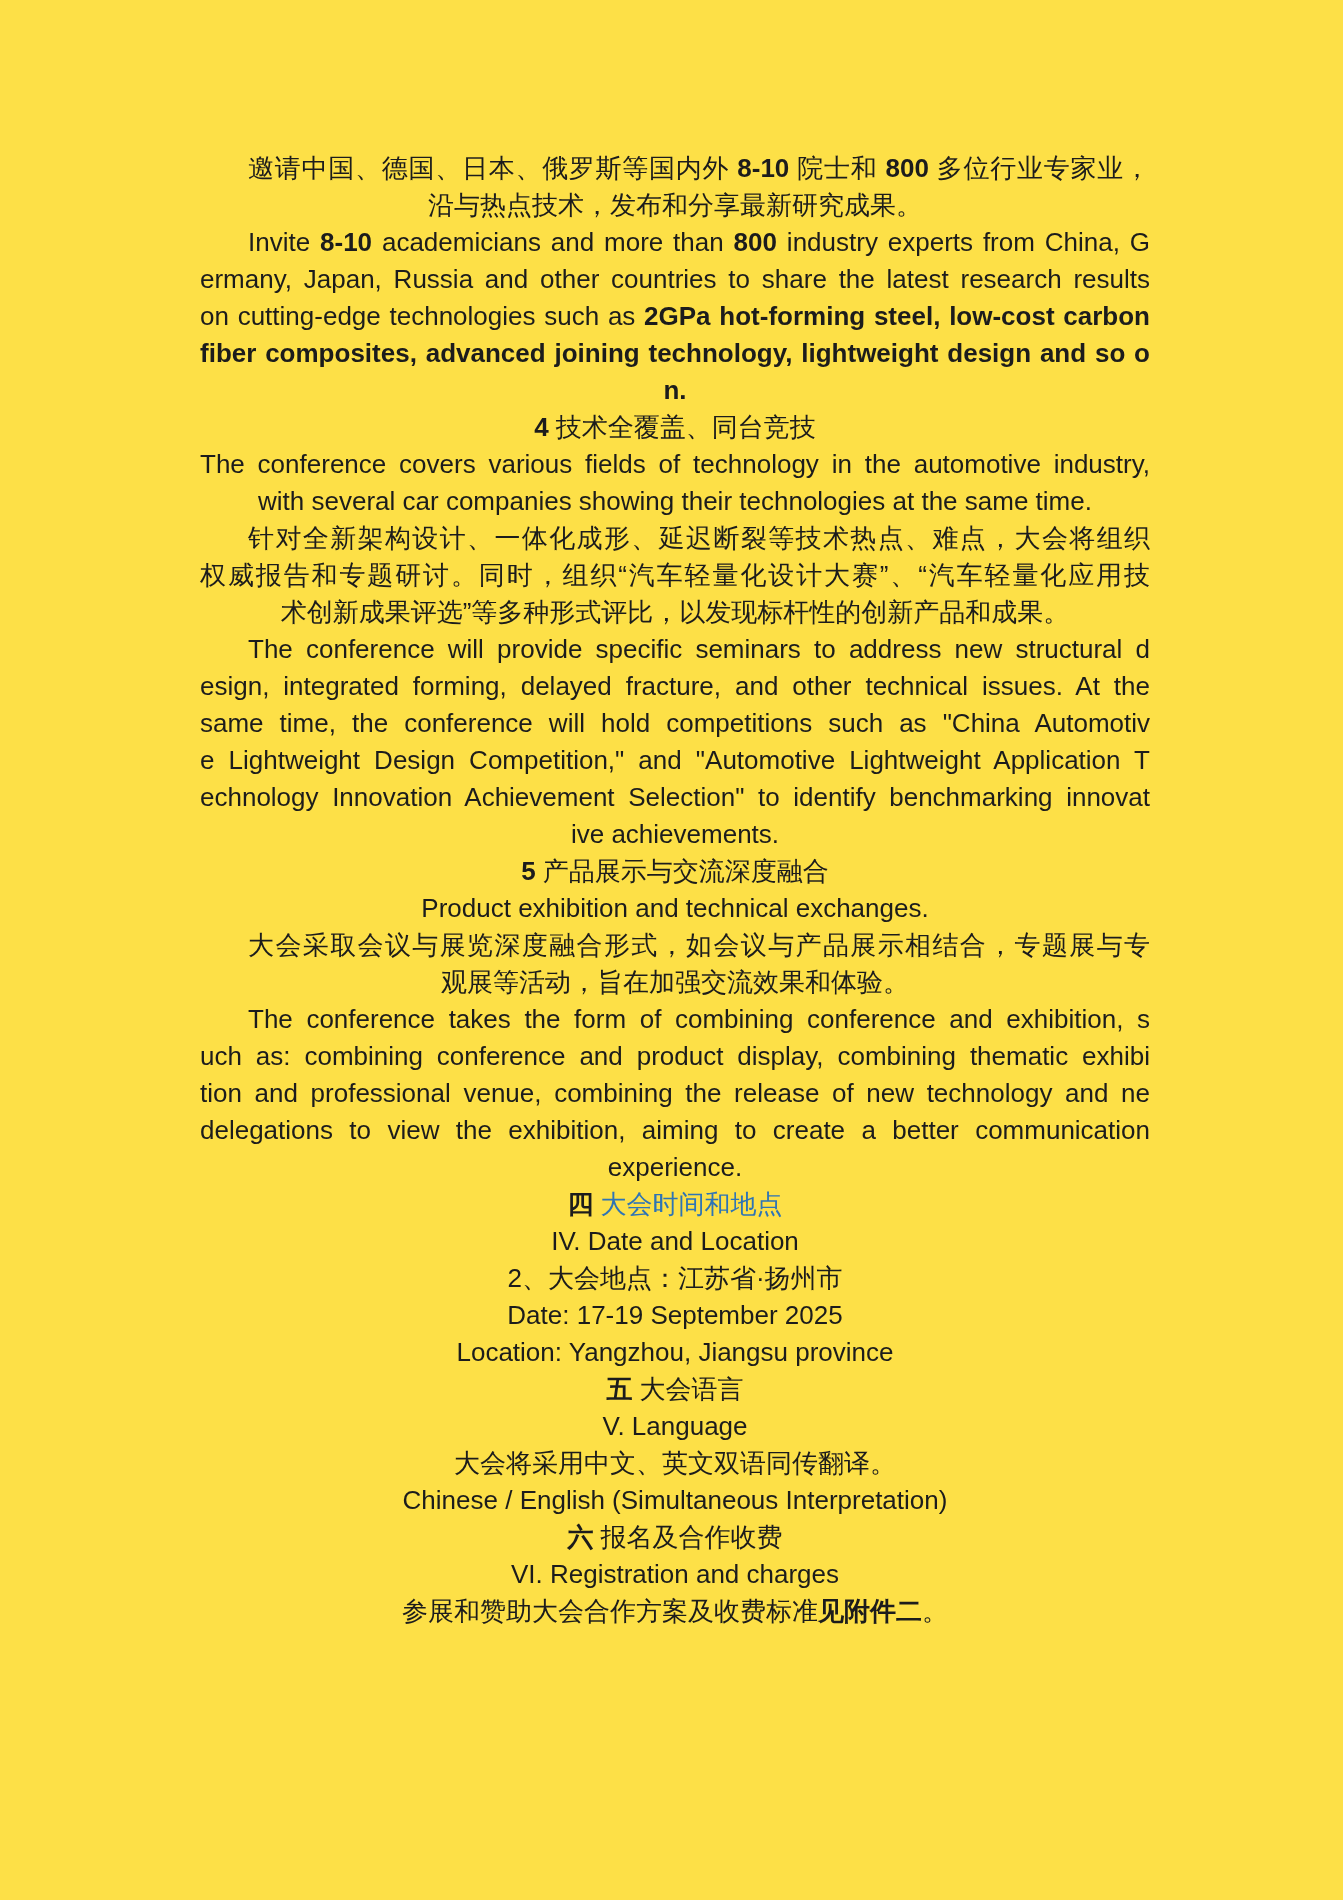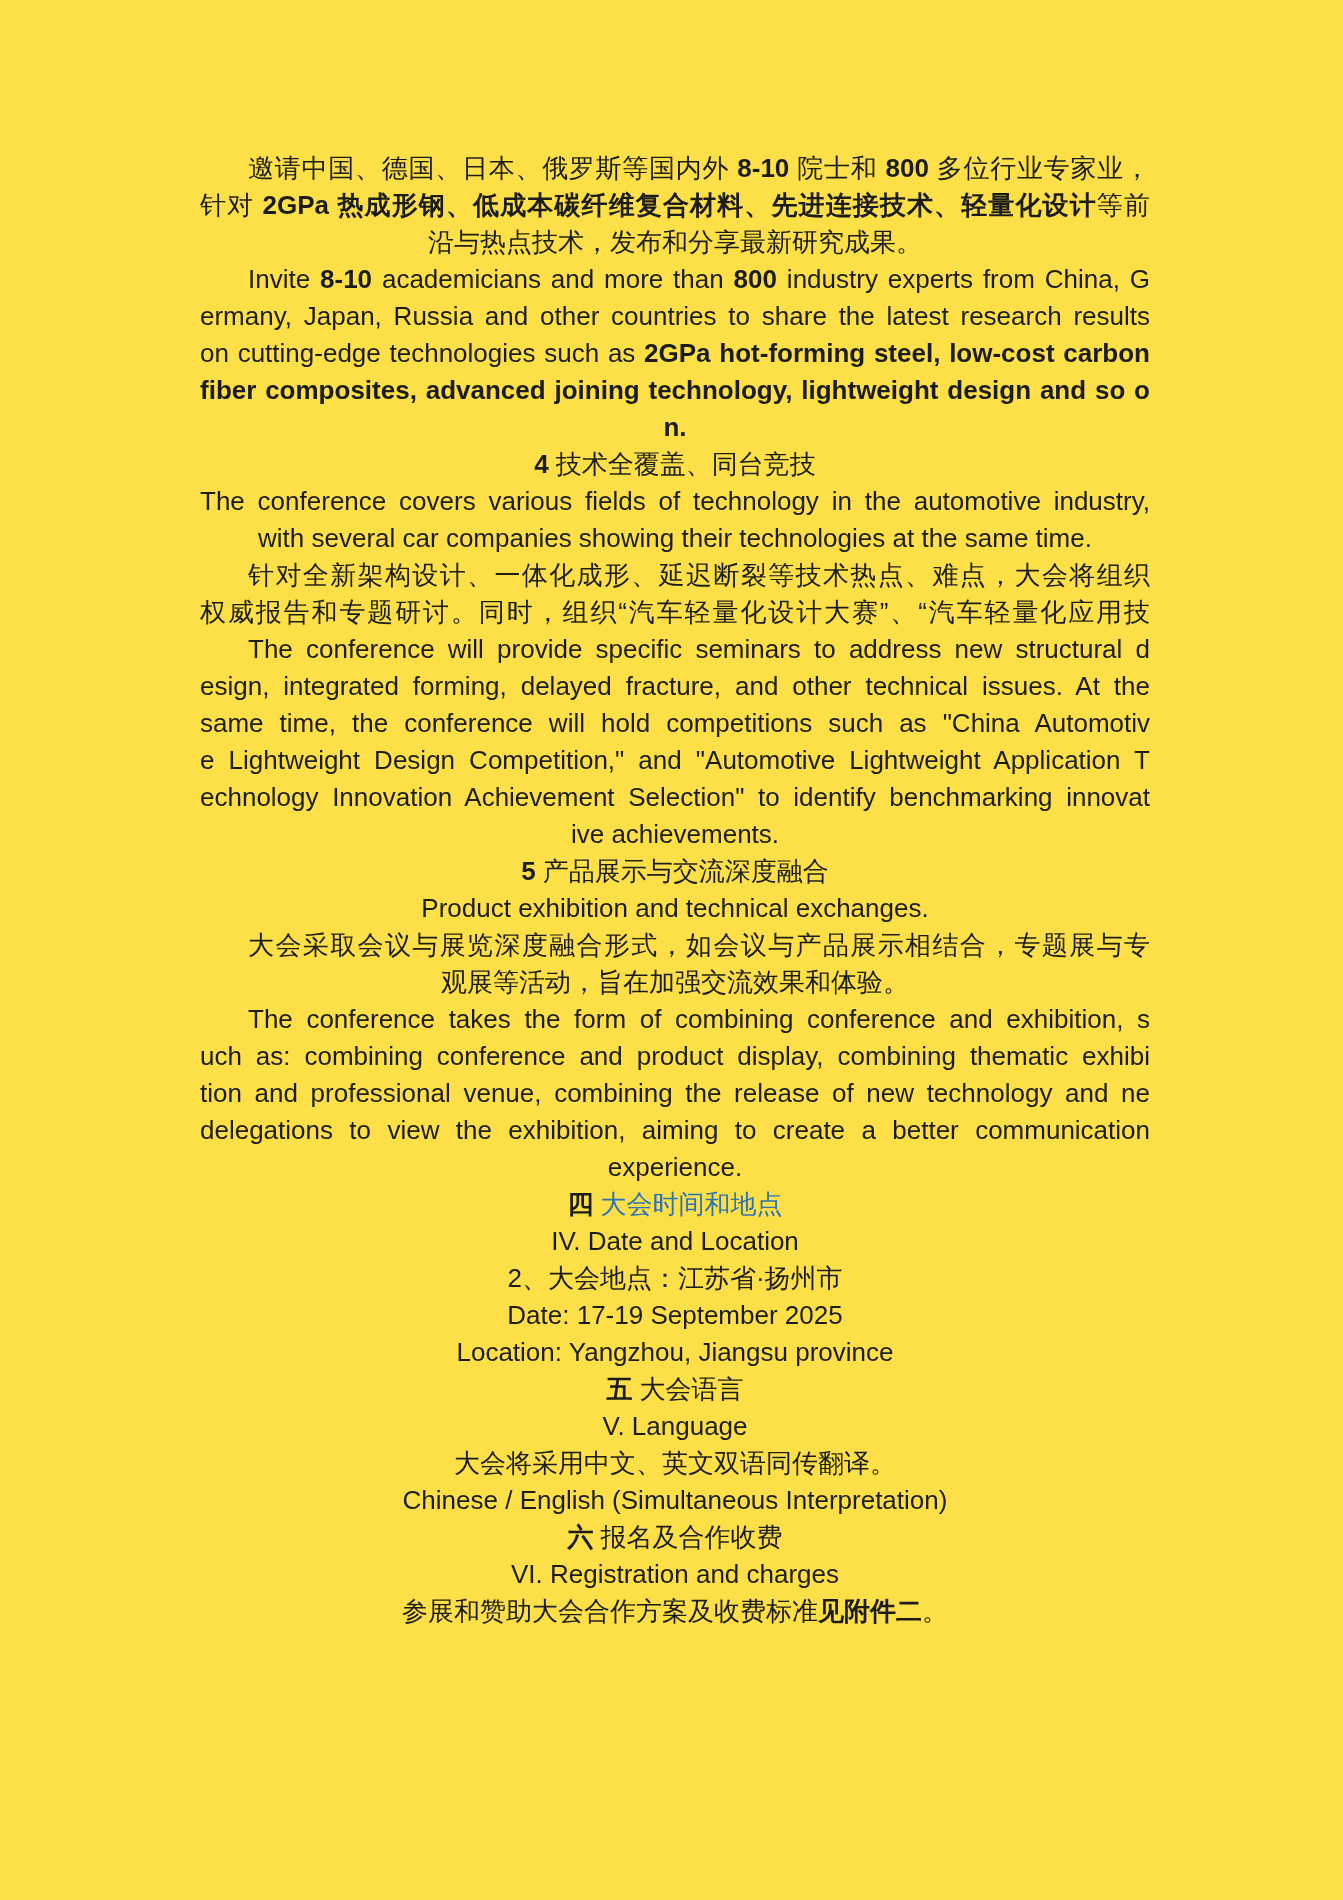--- a/index.html
+++ b/index.html
@@ -32,40 +32,40 @@
     font-weight:700;
   }
 </style>
 </head>
 <body>
 
 <div class="page">
   <div>
       <div class="block para">
         <div class="line just ind"><span>邀请中国、德国、日本、俄罗斯等国内外 </span><span class="b">8-10</span><span> 院士和 </span><span class="b">800</span><span> 多位行业专家业，</span></div>
-        <div class="line just"><span>针对 </span><span class="b">2GPa 热成形钢、低成本碳纤维复合材料、先进连接技术、轻量化设计</span><span>等前</span></div>
         <div class="line"><span>沿与热点技术，发布和分享最新研究成果。</span></div>
       </div>
       <div class="block para">
         <div class="line just ind"><span>Invite </span><span class="b">8-10</span><span> academicians and more than </span><span class="b">800</span><span> industry experts from China, G</span></div>
         <div class="line just"><span>ermany, Japan, Russia and other countries to share the latest research results</span></div>
         <div class="line just"><span>on cutting-edge technologies such as </span><span class="b">2GPa hot-forming steel, low-cost carbon</span></div>
         <div class="line just"><span class="b">fiber composites, advanced joining technology, lightweight design and so o</span></div>
         <div class="line"><span class="b">n.</span></div>
       </div>
       <div class="block heading">
         <div class="line"><span class="b">4</span><span> 技术全覆盖、同台竞技</span></div>
       </div>
       <div class="block para">
         <div class="line just"><span>The conference covers various fields of technology in the automotive industry,</span></div>
         <div class="line"><span>with several car companies showing their technologies at the same time.</span></div>
       </div>
       <div class="block para">
         <div class="line just ind"><span>针对全新架构设计、一体化成形、延迟断裂等技术热点、难点，大会将组织</span></div>
         <div class="line just"><span>权威报告和专题研讨。同时，组织“汽车轻量化设计大赛”、“汽车轻量化应用技</span></div>
+        <div class="line"><span>术创新成果评选”等多种形式评比，以发现标杆性的创新产品和成果。</span></div>
       </div>
       <div class="block para">
         <div class="line just ind"><span>The conference will provide specific seminars to address new structural d</span></div>
         <div class="line just"><span>esign, integrated forming, delayed fracture, and other technical issues. At the</span></div>
         <div class="line just"><span>same time, the conference will hold competitions such as "China Automotiv</span></div>
         <div class="line just"><span>e Lightweight Design Competition," and "Automotive Lightweight Application T</span></div>
         <div class="line just"><span>echnology Innovation Achievement Selection" to identify benchmarking innovat</span></div>
         <div class="line"><span>ive achievements.</span></div>
       </div>
       <div class="block heading">

